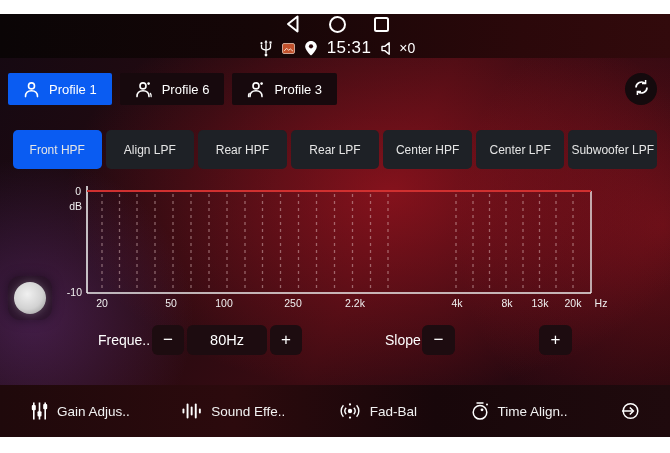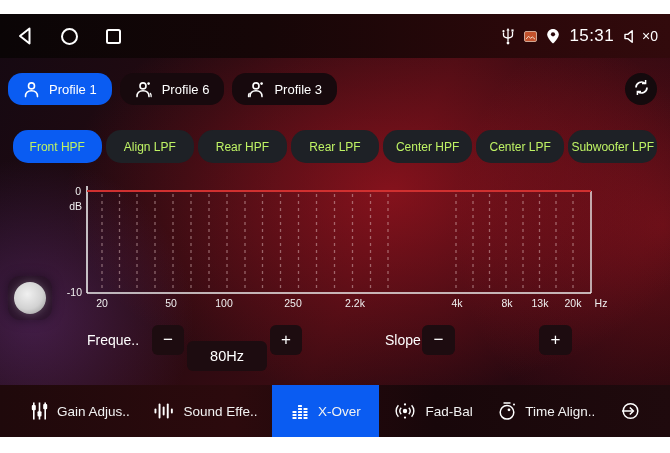--- a/index.html
+++ b/index.html
@@ -9,37 +9,37 @@
   .screen{position:absolute;left:0;top:14px;width:670px;height:423px;overflow:hidden;
     background:
       radial-gradient(circle 160px at 5% 72%, rgba(140,70,185,0.33), transparent 100%),
       radial-gradient(ellipse 430px 270px at 58% 42%, rgba(205,25,38,0.50), transparent 75%),
       radial-gradient(ellipse 300px 320px at 99% 50%, rgba(195,25,35,0.42), transparent 70%),
       linear-gradient(115deg,#150912 0%,#240a10 30%,#3b0b12 55%,#240810 85%,#1b070c 100%);
   }
 
   
   .status-bar{position:absolute;top:0;left:0;right:0;height:44px;display:flex;align-items:center;justify-content:space-between;padding:0 12px 0 16px;box-sizing:border-box;
-    background:linear-gradient(90deg,#0a0506,#160607 40%,#2b080a 78%,#320a0c);}
+    background:linear-gradient(90deg,#0a0506,#160607 40%,#2b080a 78%,#320a0c);flex-direction:column;}
   .sb-left{display:flex;align-items:center;gap:26px;}
   .sb-right{display:flex;align-items:center;gap:9px;color:#fff;}
   .sb-time{font-size:17px;letter-spacing:.4px;color:#fff;}
   .sb-vol{display:flex;align-items:center;gap:3px;font-size:14px;color:#fff;}
   .sb-icon{display:flex;align-items:center;}
 
   
   .profile-row{position:absolute;left:8px;top:59px;display:flex;gap:8px;}
-  .pill{display:inline-flex;align-items:center;gap:9px;height:32px;padding:0 15px;border-radius:14px;background:var(--pill-dark);color:#fff;font-size:13px;cursor:default;}
+  .pill{display:inline-flex;align-items:center;gap:9px;height:32px;padding:0 15px;border-radius:2px;background:var(--pill-dark);color:#fff;font-size:13px;cursor:default;}
   .pill.selected{background:var(--blue);}
   .pill-icon{display:flex;align-items:center;}
   .sync-btn{position:absolute;right:13px;top:59px;width:32px;height:32px;border-radius:50%;background:#140a0d;display:flex;align-items:center;justify-content:center;}
 
   
   .filter-row{position:absolute;left:13px;right:13px;top:116px;display:flex;gap:4px;}
-  .ftab{flex:1;height:33px;border-radius:15px;background:var(--tab-dark);color:#bef264;font-size:12px;display:flex;align-items:center;justify-content:center;white-space:nowrap;}
+  .ftab{flex:1;height:39px;border-radius:5px;background:var(--tab-dark);color:#e5e5e5;font-size:12px;display:flex;align-items:center;justify-content:center;white-space:nowrap;}
   .ftab.selected{background:var(--blue);}
 
   
   .graph{position:absolute;left:55px;top:169px;width:560px;height:128px;}
   .graph svg text{font-family:"Liberation Sans",sans-serif;font-size:10.5px;fill:#f0f0f0;}
 
   
   .float-knob{position:absolute;left:8px;top:262px;width:44px;height:44px;border-radius:12px;background:rgba(28,15,26,0.5);box-shadow:0 0 12px rgba(0,0,0,0.4);display:flex;align-items:center;justify-content:center;}
   .float-knob .ball{width:32px;height:32px;border-radius:50%;background:radial-gradient(circle at 42% 38%,#f0f0f0,#d2d2d2 55%,#8d8d8d 100%);box-shadow:0 0 9px rgba(255,255,255,0.25);}
 
@@ -225,23 +225,23 @@
         <text x="452" y="124" text-anchor="middle">8k</text>
         <text x="485" y="124" text-anchor="middle">13k</text>
         <text x="518" y="124" text-anchor="middle">20k</text>
         <text x="546" y="124" text-anchor="middle">Hz</text>
       </svg></div>
 
   <div class="float-knob">
     <div class="ball"></div>
   </div>
 
-  <span class="ctrl-label" style="left:87px;text-align:center;">Freque..</span>
+  <span class="ctrl-label" style="left:98px;text-align:center;">Freque..</span>
   <div class="btn" style="left:152px;">−</div>
-  <div class="val" style="left:187px;margin-top:16px;">80Hz</div>
+  <div class="val" style="left:187px;">80Hz</div>
   <div class="btn" style="left:270px;">+</div>
 
   <span class="ctrl-label" style="left:385px;">Slope</span>
   <div class="btn" style="left:422px;width:33px;">−</div>
   <div class="btn" style="left:539px;width:33px;">+</div>
 
   <div class="bottom-nav">
       <div class="nav-item">
         <span class="nav-icon">
           <svg width="19" height="20" viewBox="0 0 19 20" fill="#fff">
@@ -259,39 +259,20 @@
         <span class="nav-icon">
           <svg width="21" height="18" viewBox="0 0 21 18" fill="#fff">
             <rect x="0.5" y="6.5" width="1.9" height="5" rx="0.95"></rect>
             <rect x="4.6" y="1.5" width="1.9" height="15" rx="0.95"></rect>
             <rect x="8.7" y="4.5" width="1.9" height="9" rx="0.95"></rect>
             <rect x="12.8" y="1.5" width="1.9" height="15" rx="0.95"></rect>
             <rect x="16.9" y="6.5" width="1.9" height="5" rx="0.95"></rect>
           </svg>
         </span>
         <span class="nav-label">Sound Effe..</span>
-      </div>
-      <div class="nav-item selected">
-        <span class="nav-icon">
-          <svg width="20" height="18" viewBox="0 0 20 18" fill="#fff">
-            <rect x="2.5" y="15" width="4" height="2" rx="0.5"></rect>
-            <rect x="2.5" y="12" width="4" height="2" rx="0.5"></rect>
-            <rect x="2.5" y="9" width="4" height="2" rx="0.5"></rect>
-            <rect x="8" y="15" width="4" height="2" rx="0.5"></rect>
-            <rect x="8" y="12" width="4" height="2" rx="0.5"></rect>
-            <rect x="8" y="9" width="4" height="2" rx="0.5"></rect>
-            <rect x="8" y="6" width="4" height="2" rx="0.5"></rect>
-            <rect x="8" y="3" width="4" height="2" rx="0.5"></rect>
-            <rect x="13.5" y="15" width="4" height="2" rx="0.5"></rect>
-            <rect x="13.5" y="12" width="4" height="2" rx="0.5"></rect>
-            <rect x="13.5" y="9" width="4" height="2" rx="0.5"></rect>
-            <rect x="13.5" y="6" width="4" height="2" rx="0.5"></rect>
-          </svg>
-        </span>
-        <span class="nav-label">X-Over</span>
       </div>
       <div class="nav-item">
         <span class="nav-icon">
           <svg width="24" height="20" viewBox="0 0 24 20" fill="none" stroke="#fff" stroke-width="1.4">
             <circle cx="12" cy="10" r="2.2" fill="#fff" stroke="none"></circle>
             <path d="M8.2 6.8 a4.8 4.8 0 0 0 0 6.4"></path>
             <path d="M5.4 4.2 a8.6 8.6 0 0 0 0 11.6"></path>
             <path d="M15.8 6.8 a4.8 4.8 0 0 1 0 6.4"></path>
             <path d="M18.6 4.2 a8.6 8.6 0 0 1 0 11.6"></path>
             <circle cx="12" cy="3.4" r="1.1" fill="#fff" stroke="none"></circle>

